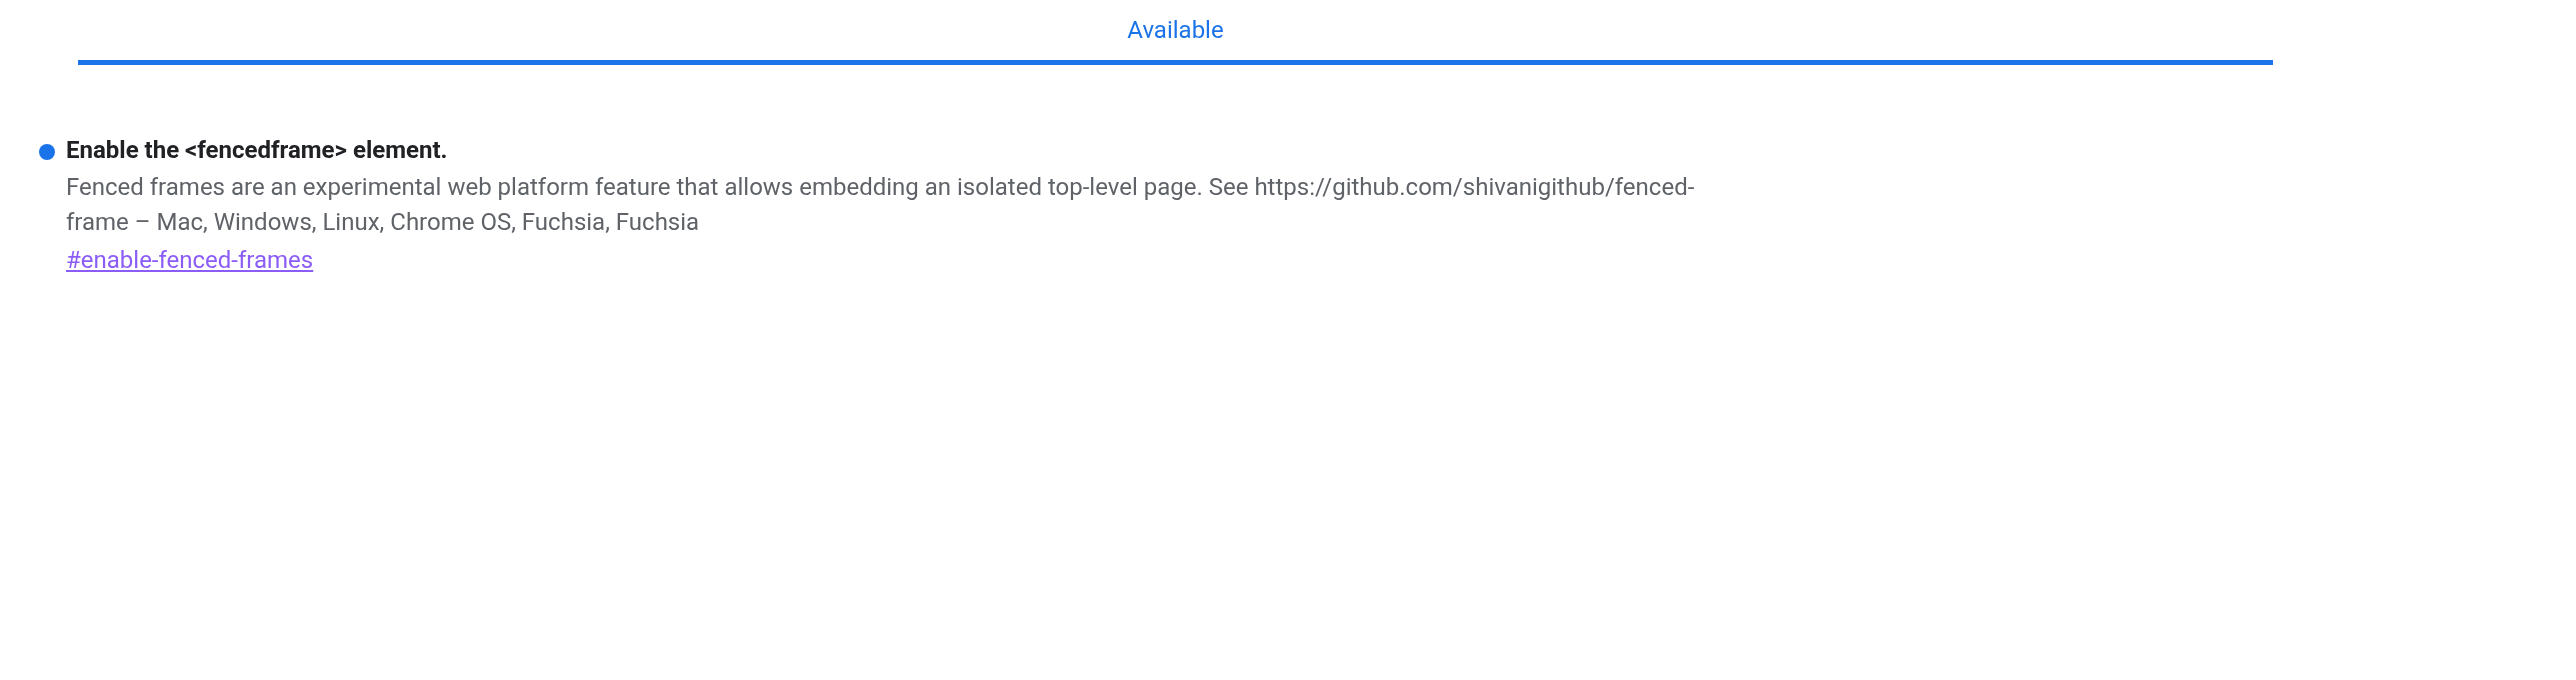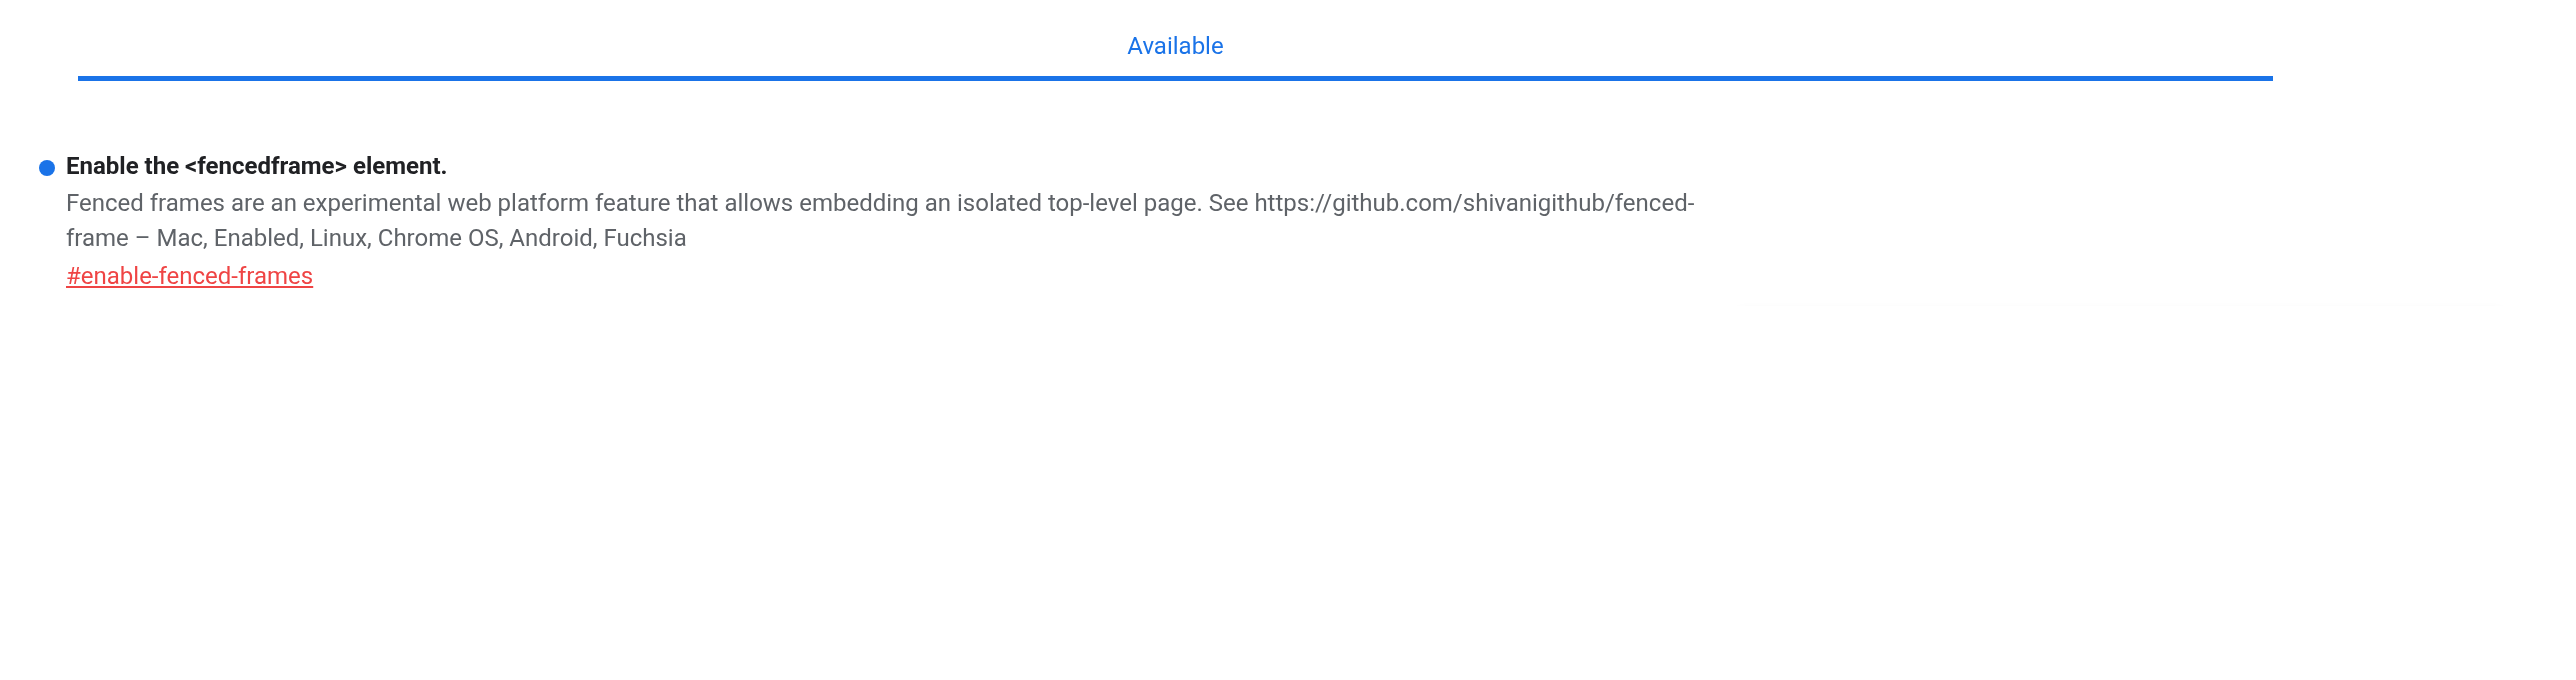--- a/index.html
+++ b/index.html
@@ -11,21 +11,21 @@
     body {
       font-family: -apple-system, BlinkMacSystemFont, "Segoe UI", Roboto, Arial, sans-serif;
       background: #ffffff;
       font-size: 22px;
       color: #202124;
     }
     
     .container {
       position: relative;
       width: 2115px;
-      padding: 16px 39px;
+      padding: 0 39px;
     }
     
     .tabs {
       display: flex;
       width: 2195px;
       margin-left: 39px;
       border-bottom: 0.8px solid #5f6368;
     }
     
     .tab {
@@ -81,21 +81,21 @@
     
     .flag-desc {
       font-size: 24px;
       color: #5f6368;
       line-height: 1.45;
       margin-bottom: 6.3px;
     }
     
     .flag-anchor {
       font-size: 24px;
-      color: #ef4444;
+      color: #8b5cf6;
       text-decoration: underline;
       display: inline-block;
     }
     
     .dropdown {
       position: absolute;
       top: 312px;
       left: 1737px;
       width: 766px;
       background: #e7e7e7;
@@ -135,21 +135,21 @@
   <div class="tabs">
     <div class="tab active">
       <span>Available</span>
     </div>
   </div>
 
   <div class="flag-row">
     <div class="dot"></div>
     <div class="flag-content">
       <div class="flag-title">Enable the &lt;fencedframe&gt; element.</div>
-      <div class="flag-desc">Fenced frames are an experimental web platform feature that allows embedding an isolated top-level page. See https://github.com/shivanigithub/fenced-frame – Mac, Enabled, Linux, Chrome OS, Android, Fuchsia</div>
+      <div class="flag-desc">Fenced frames are an experimental web platform feature that allows embedding an isolated top-level page. See https://github.com/shivanigithub/fenced-frame – Mac, Windows, Linux, Chrome OS, Fuchsia, Fuchsia</div>
       <a class="flag-anchor">#enable-fenced-frames</a>
     </div>
   </div>
 
   <div class="dropdown">
     <div class="dropdown-item">
       <span>Default</span>
     </div>
     <div class="dropdown-item selected">
       <span class="check">✓</span>

